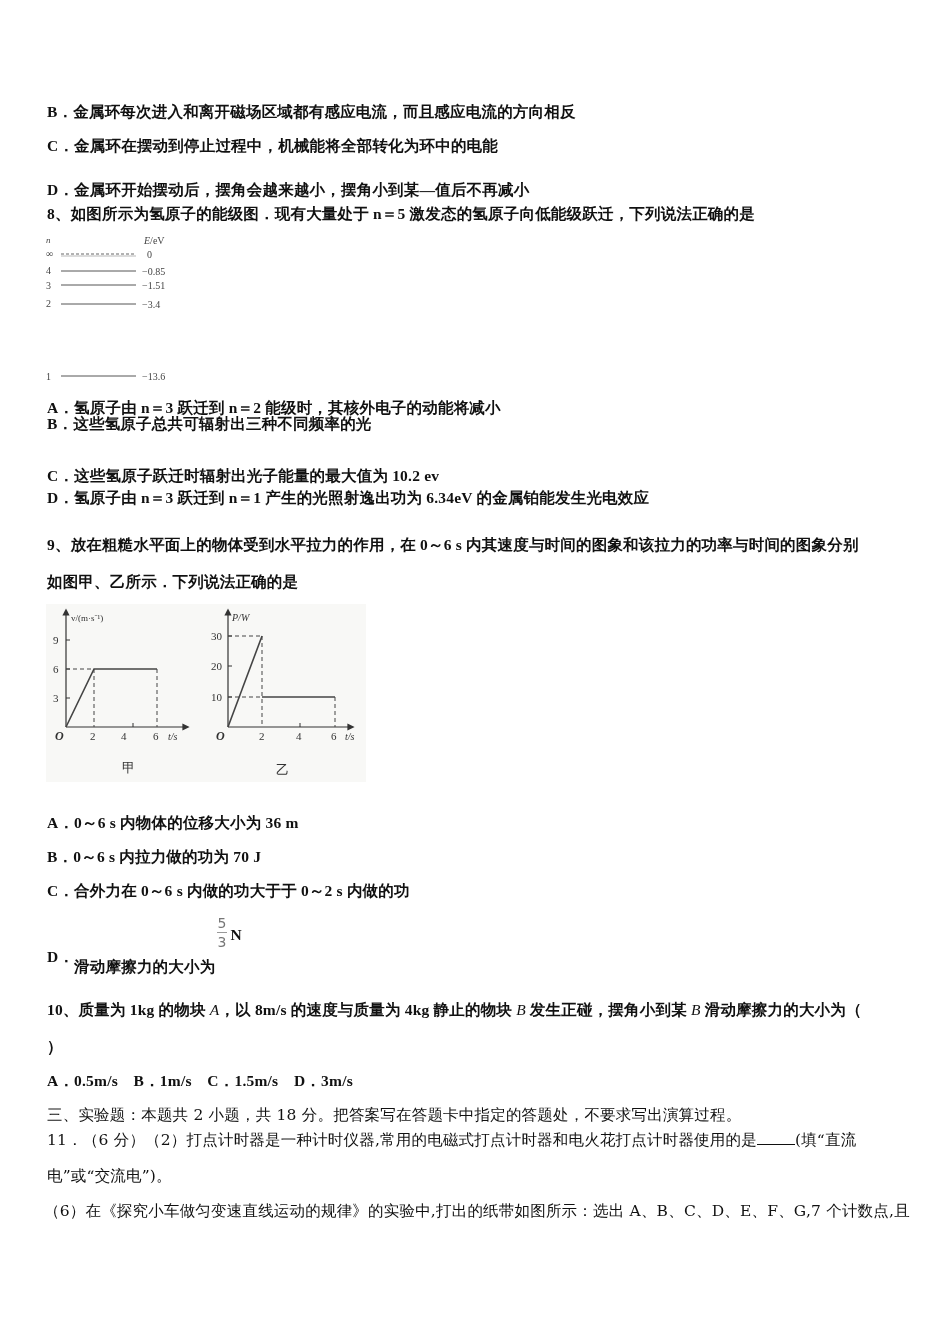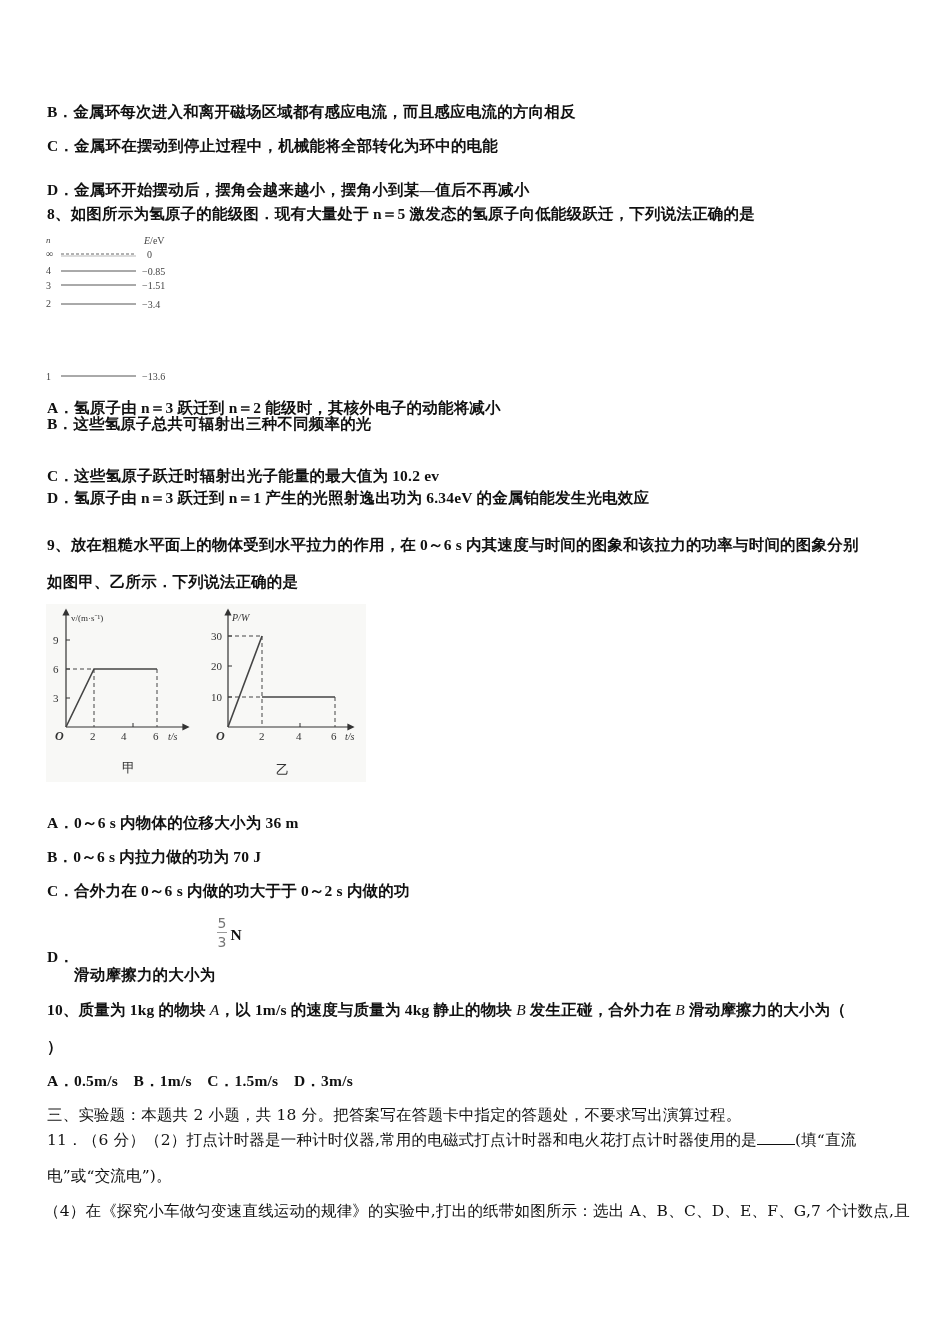--- a/index.html
+++ b/index.html
@@ -152,28 +152,28 @@
 <div class="line b" style="top:813px">
   <span>A．</span><span>0～6 s 内物体的位移大小为 36 m</span>
 </div>
 <div class="line b" style="top:847px">
   <span>B．</span><span>0～6 s 内拉力做的功为 70 J</span>
 </div>
 <div class="line b" style="top:881px">
   <span>C．</span><span>合外力在 0～6 s 内做的功大于于 0～2 s 内做的功</span>
 </div>
 <div class="line b" style="top:915px">
-  <span style="position:relative; top:26px">D．</span><span style="position:relative; top:44px">滑动摩擦力的大小为</span><span class="frac" style="font-weight:normal"><span>5</span><span class="bar"></span><span>3</span></span><span style="position:relative; top:4px">N</span>
+  <span style="position:relative; top:26px">D．</span><span style="position:relative; top:36px">滑动摩擦力的大小为</span><span class="frac" style="font-weight:normal"><span>5</span><span class="bar"></span><span>3</span></span><span style="position:relative; top:4px">N</span>
 </div>
 
 <div class="line b" style="top:1000px">
-  <span>10、质量为 1kg 的物块 </span><span class="it">A</span><span>，以 1m/s 的速度与质量为 4kg 静止的物块 </span><span class="it">B</span><span> 发生正碰，合外力在 </span><span class="it">B</span><span> 滑动摩擦力的大小为（</span>
+  <span>10、质量为 1kg 的物块 </span><span class="it">A</span><span>，以 8m/s 的速度与质量为 4kg 静止的物块 </span><span class="it">B</span><span> 发生正碰，摆角小到某 </span><span class="it">B</span><span> 滑动摩擦力的大小为（</span>
 </div>
 <div class="line b" style="top:1037px">）</div>
 <div class="line b" style="top:1071px">A．0.5m/s　B．1m/s　C．1.5m/s　D．3m/s</div>
 
 <div class="line" style="top:1105px">三、实验题：本题共 2 小题，共 18 分。把答案写在答题卡中指定的答题处，不要求写出演算过程。</div>
 
 <div class="line" style="top:1130px">
   <span>11．（6 分）（2）打点计时器是一种计时仪器,常用的电磁式打点计时器和电火花打点计时器使用的是</span><span class="blank"></span><span>(填“直流</span>
 </div>
 <div class="line" style="top:1166px">电”或“交流电”)。</div>
-<div class="line" style="top:1201px; left:44px">（4）在《探究小车做匀变速直线运动的规律》的实验中,打出的纸带如图所示：选出 A、B、C、D、E、F、G,7 个计数点,且</div>
+<div class="line" style="top:1201px; left:44px">（6）在《探究小车做匀变速直线运动的规律》的实验中,打出的纸带如图所示：选出 A、B、C、D、E、F、G,7 个计数点,且</div>
 
 </body></html>

